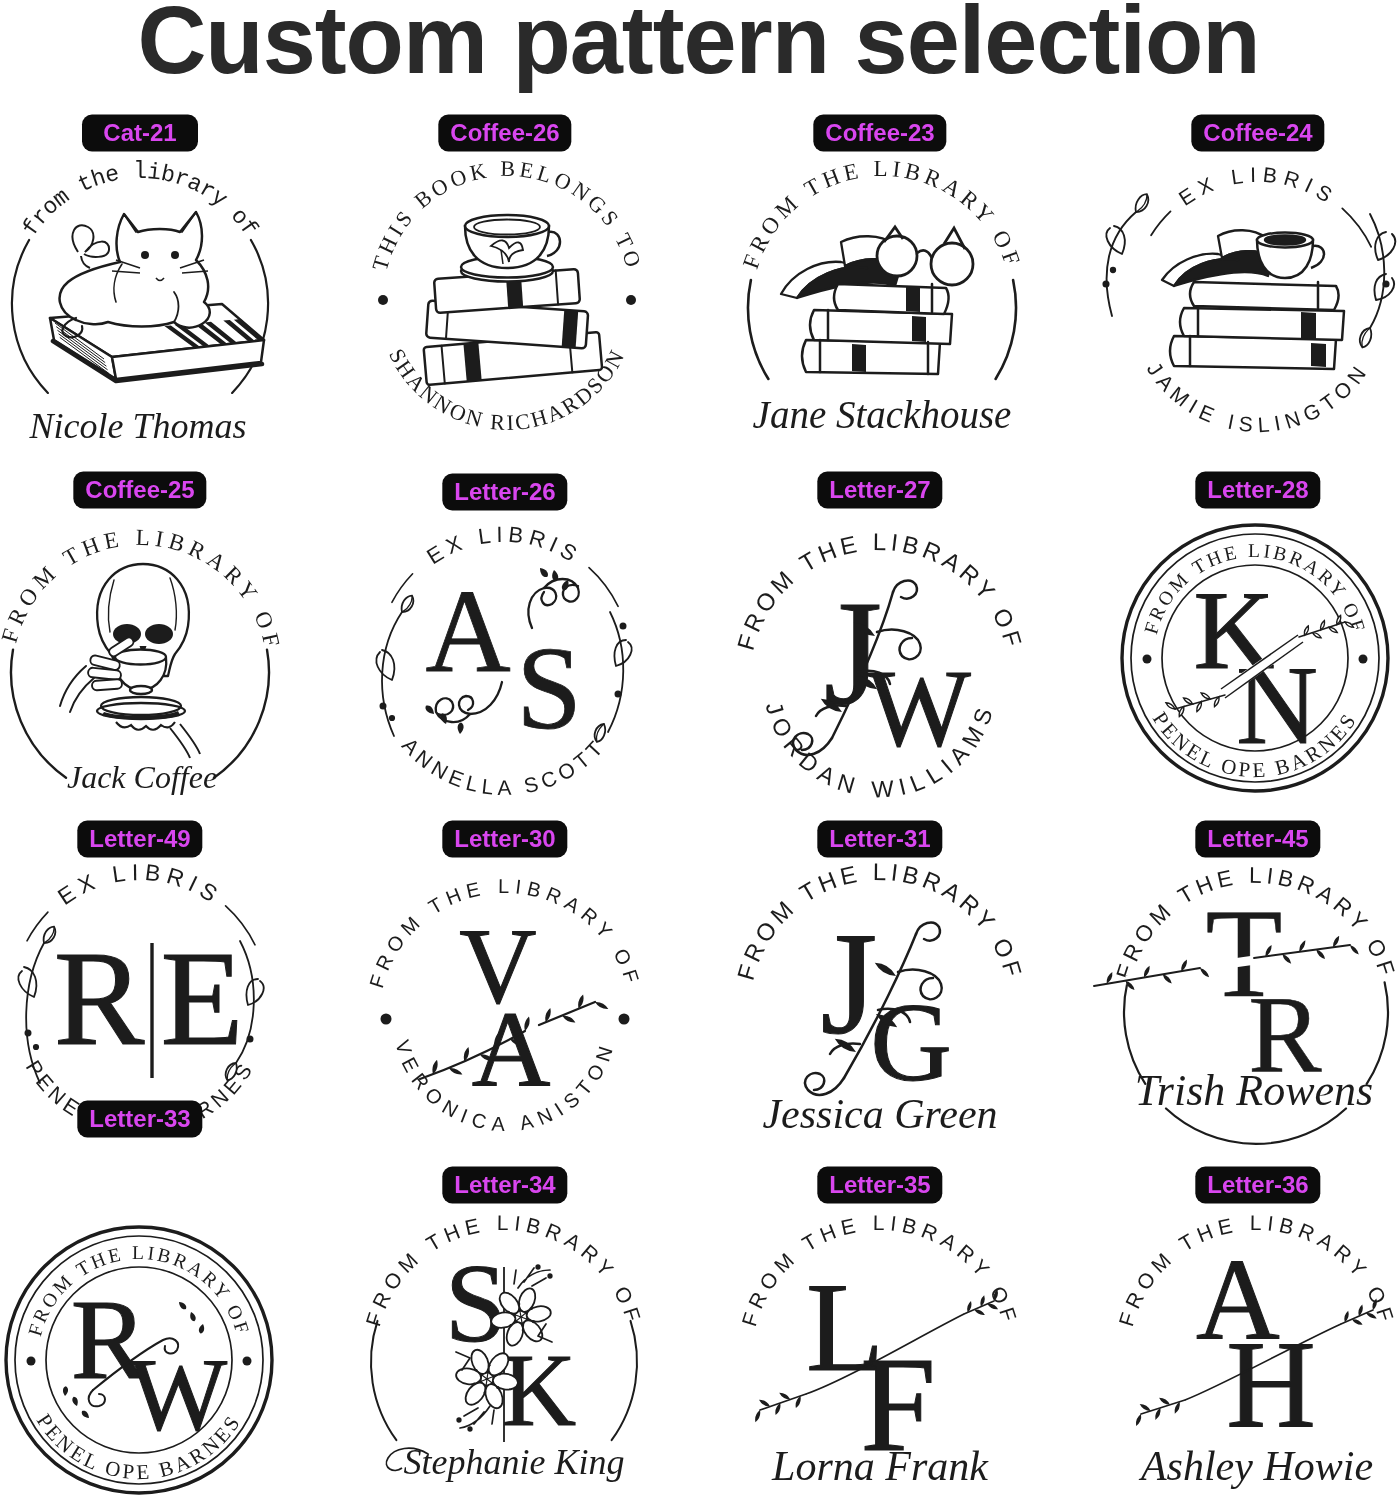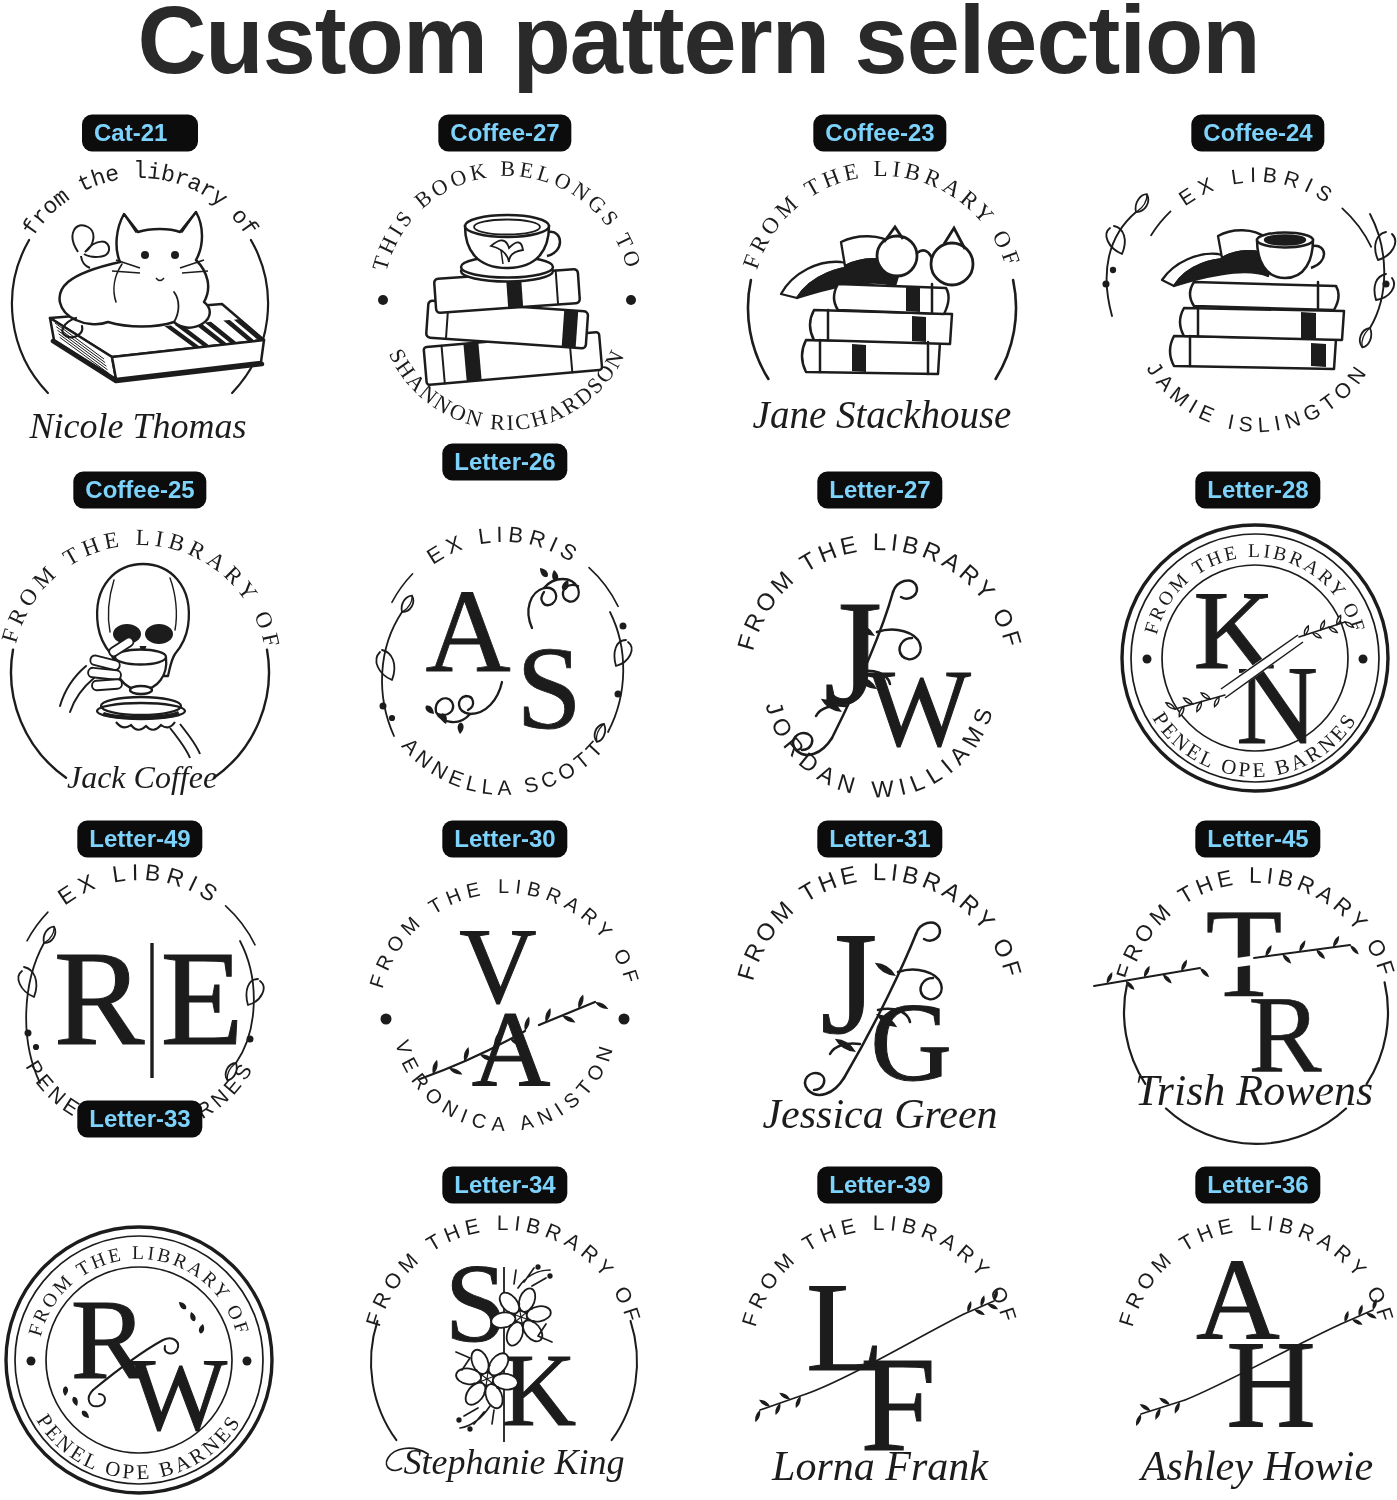--- a/index.html
+++ b/index.html
@@ -1,15 +1,15 @@
 <!DOCTYPE html>
 <html><head><meta charset="utf-8"><style>
 html,body{margin:0;padding:0;background:#fff;}
 #page{position:relative;width:1397px;height:1500px;overflow:hidden;background:#fff;font-family:"Liberation Sans",sans-serif;border-radius:23px;}
-.pill{position:absolute;transform:translate(-50%,-50%);background:#0c0c0c;color:#7dd3fc;font-weight:bold;font-size:24px;line-height:1;padding:6px 12px 7px;border-radius:10px;min-width:92px;white-space:nowrap;}
+.pill{position:absolute;transform:translate(-50%,-50%);background:#0c0c0c;color:#d946ef;font-weight:bold;font-size:24px;line-height:1;padding:6px 12px 7px;border-radius:10px;min-width:92px;text-align:center;white-space:nowrap;}
 .title{position:absolute;top:-14px;left:0;width:100%;text-align:center;font-size:95.5px;font-weight:bold;color:#2a2a2a;letter-spacing:-1px;}
 </style></head><body>
 <div id="page">
 <div class="title">Custom pattern selection</div>
 <svg width="1397" height="1500" viewBox="0 0 1397 1500" style="position:absolute;left:0;top:0">
 <g transform="translate(140,304)">
         <defs>
           <path id="p1" d="M -96.5 81.0 A 126.0 126.0 0 1 1 96.5 81.0"></path>
         </defs>
         <text font-family="Liberation Mono" font-size="23" fill="#1c1c1c" letter-spacing="-0.40"><textPath href="#p1" startOffset="50%" text-anchor="middle">from the library of</textPath></text>
@@ -509,27 +509,27 @@
         <text x="14" y="68" font-family="Liberation Serif" font-size="124" fill="#1c1c1c" stroke="#1c1c1c" stroke-width="1" text-anchor="middle">H</text>
         <path d="M -72 42 C -36 28 40 -14 84 -34" stroke="#1c1c1c" stroke-width="1.7" fill="none"></path>
         <path d="M 84.0 -34.0 Q 100.0 -41.0 116.0 -48.0" stroke="#1c1c1c" stroke-width="1.6" fill="none" stroke-linecap="round"></path>
         <path d="M 87.8 -35.7 Q 85.9 -42.5 91.2 -47.2 Q 93.2 -40.4 87.8 -35.7 Z M 94.9 -38.8 Q 101.9 -39.5 105.6 -33.4 Q 98.6 -32.7 94.9 -38.8 Z M 101.9 -41.8 Q 100.0 -48.7 105.3 -53.4 Q 107.3 -46.5 101.9 -41.8 Z M 109.0 -44.9 Q 116.0 -45.7 119.7 -39.6 Q 112.6 -38.9 109.0 -44.9 Z M 116.0 -48.0 Q 114.0 -54.8 119.4 -59.5 Q 121.3 -52.7 116.0 -48.0 Z" fill="#1c1c1c"></path>
         <path d="M -72.0 42.0 Q -94.0 49.0 -116.0 56.0" stroke="#1c1c1c" stroke-width="1.6" fill="none" stroke-linecap="round"></path>
         <path d="M -77.3 43.7 Q -76.1 51.2 -82.2 55.7 Q -83.5 48.2 -77.3 43.7 Z M -87.0 46.8 Q -94.6 46.7 -97.9 39.8 Q -90.3 39.9 -87.0 46.8 Z M -96.6 49.8 Q -95.4 57.4 -101.6 61.9 Q -102.8 54.3 -96.6 49.8 Z M -106.3 52.9 Q -114.0 52.8 -117.3 46.0 Q -109.7 46.1 -106.3 52.9 Z M -116.0 56.0 Q -114.8 63.5 -120.9 68.0 Q -122.2 60.5 -116.0 56.0 Z" fill="#1c1c1c"></path>
         <text x="0" y="122" font-family="Liberation Serif" font-style="italic" font-size="42" fill="#1c1c1c" text-anchor="middle">Ashley Howie</text>
       </g>
 </svg>
 <div class="pill" style="left:140px;top:133px">Cat-21</div>
-<div class="pill" style="left:505px;top:133px">Coffee-27</div>
+<div class="pill" style="left:505px;top:133px">Coffee-26</div>
 <div class="pill" style="left:880px;top:133px">Coffee-23</div>
 <div class="pill" style="left:1258px;top:133px">Coffee-24</div>
 <div class="pill" style="left:140px;top:490px">Coffee-25</div>
-<div class="pill" style="left:505px;top:462px">Letter-26</div>
+<div class="pill" style="left:505px;top:492px">Letter-26</div>
 <div class="pill" style="left:880px;top:490px">Letter-27</div>
 <div class="pill" style="left:1258px;top:490px">Letter-28</div>
 <div class="pill" style="left:140px;top:839px">Letter-49</div>
 <div class="pill" style="left:505px;top:839px">Letter-30</div>
 <div class="pill" style="left:880px;top:839px">Letter-31</div>
 <div class="pill" style="left:1258px;top:839px">Letter-45</div>
 <div class="pill" style="left:140px;top:1119px">Letter-33</div>
 <div class="pill" style="left:505px;top:1185px">Letter-34</div>
-<div class="pill" style="left:880px;top:1185px">Letter-39</div>
+<div class="pill" style="left:880px;top:1185px">Letter-35</div>
 <div class="pill" style="left:1258px;top:1185px">Letter-36</div>
 </div>
 </body></html>

